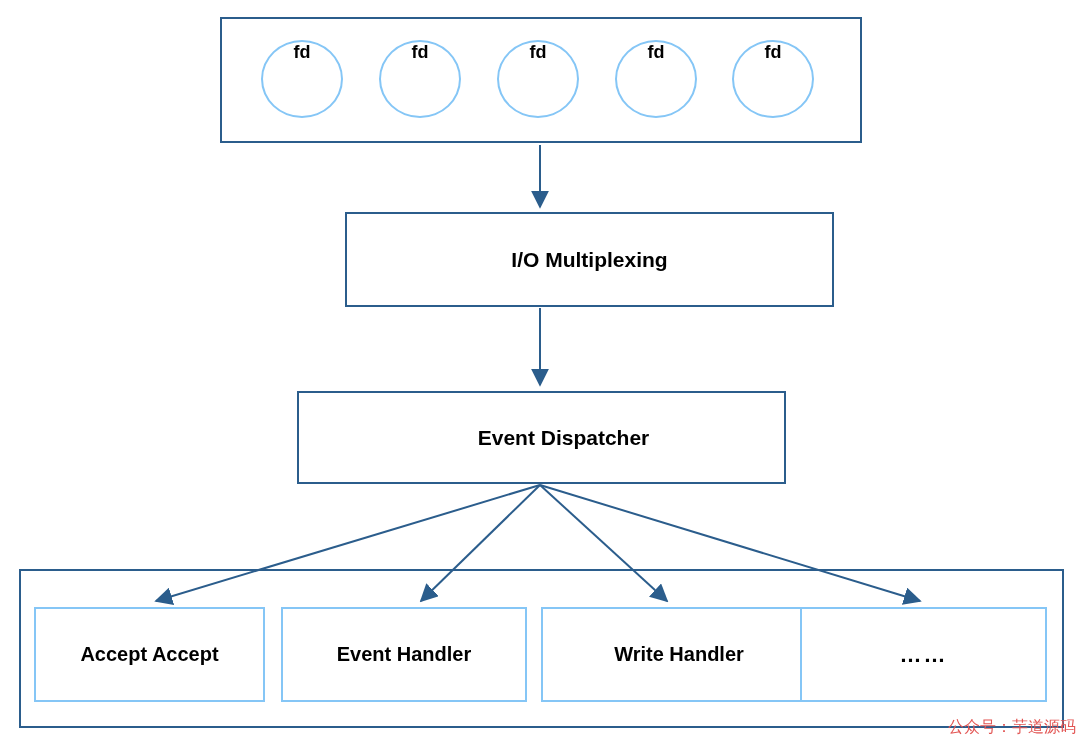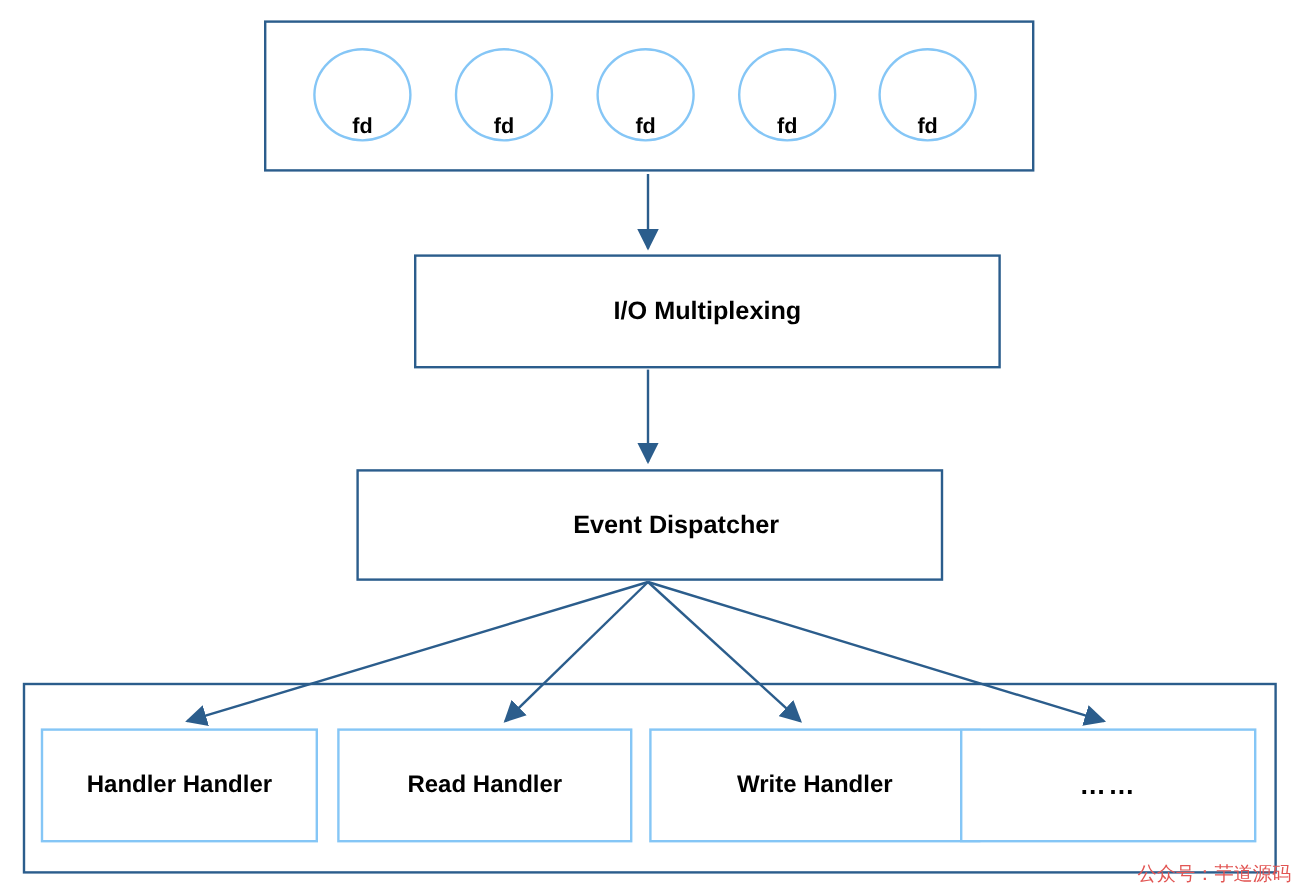--- a/index.html
+++ b/index.html
@@ -31,21 +31,21 @@
     left:220px;top:17px;width:642px;height:126px;
     border:2px solid var(--box-border);
     position:absolute;background:#ffffff;
   }
   .fd-circle{
     position:absolute;top:21px;
     width:82px;height:78px;
     border:2px solid var(--circle-border);
     border-radius:50%;
     background:#ffffff;
-    display:flex;align-items:flex-end;justify-content:center;
+    display:flex;align-items:flex-start;justify-content:center;
     font-weight:bold;font-size:18px;color:var(--text);
   }
   .c0{left:39px}.c1{left:157px}.c2{left:275px}.c3{left:393px}.c4{left:510px}
   .io-box{left:297px;top:212px;width:489px;height:95px;font-size:21px;margin-left:48px;}
   .event-box{left:297px;top:391px;width:489px;height:93px;font-size:21px;padding-left:44px;}
   .outer-container{
     position:absolute;
     left:19px;top:569px;width:1045px;height:159px;
     border:2px solid var(--box-border);
     background:transparent;
@@ -64,21 +64,21 @@
   .arrows{
     position:absolute;left:0;top:0;width:1080px;height:739px;
     pointer-events:none;
   }
   .arrows line{stroke:var(--arrow);stroke-width:2;}
   .arrows .head{fill:var(--arrow);}
   .watermark{
     position:absolute;right:4px;bottom:1px;
     font-size:16px;line-height:1.2;
     color:var(--watermark);
-    font-family:Liberation Sans, sans-serif;
+    font-family:Liberation Mono, monospace;
     white-space:nowrap;
   }
 </style>
 </head>
 <body>
 
 <div class="canvas">
 
   <svg class="arrows" width="1080" height="739" viewBox="0 0 1080 739">
     <defs>
@@ -116,24 +116,24 @@
     <span>I/O Multiplexing</span>
   </div>
 
   <div class="node event-box">
     <span>Event Dispatcher</span>
   </div>
 
   <div class="outer-container"></div>
 
   <div class="handler h-accept">
-    <span>Handler Handler</span>
+    <span>Accept Accept</span>
   </div>
   <div class="handler h-read">
-    <span>Read Handler</span>
+    <span>Event Handler</span>
   </div>
   <div class="handler h-write">
     <span>Write Handler</span>
   </div>
   <div class="handler h-more">
     <span>……</span>
   </div>
 
   <div class="watermark">公众号：芋道源码</div>
 

